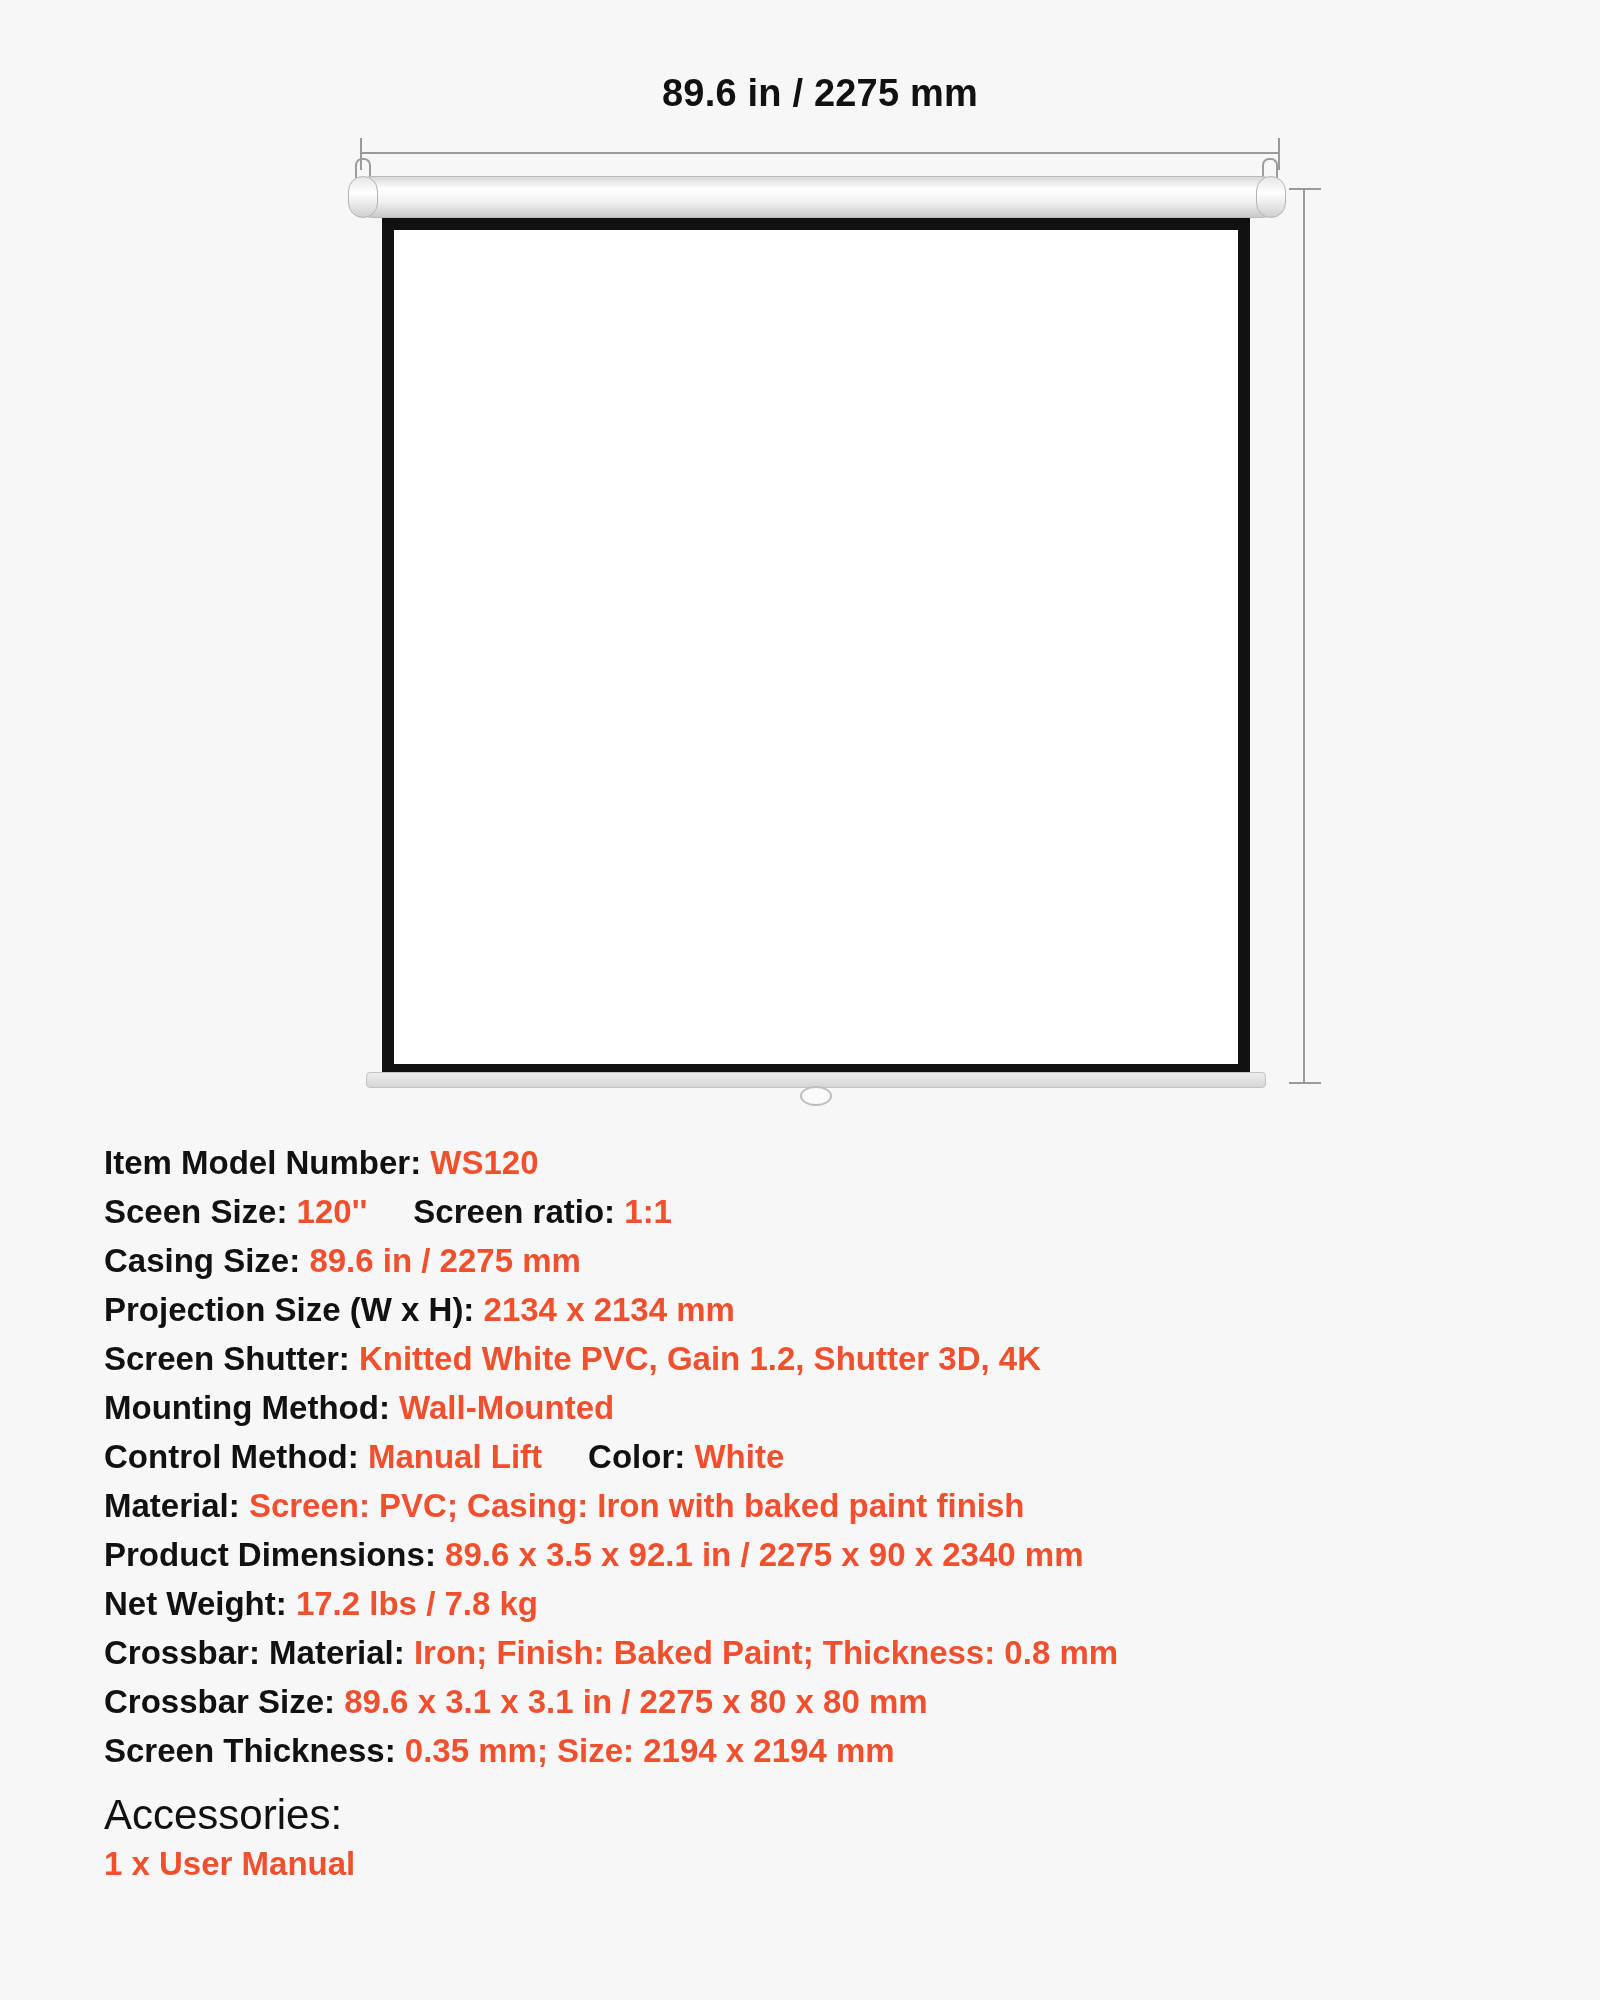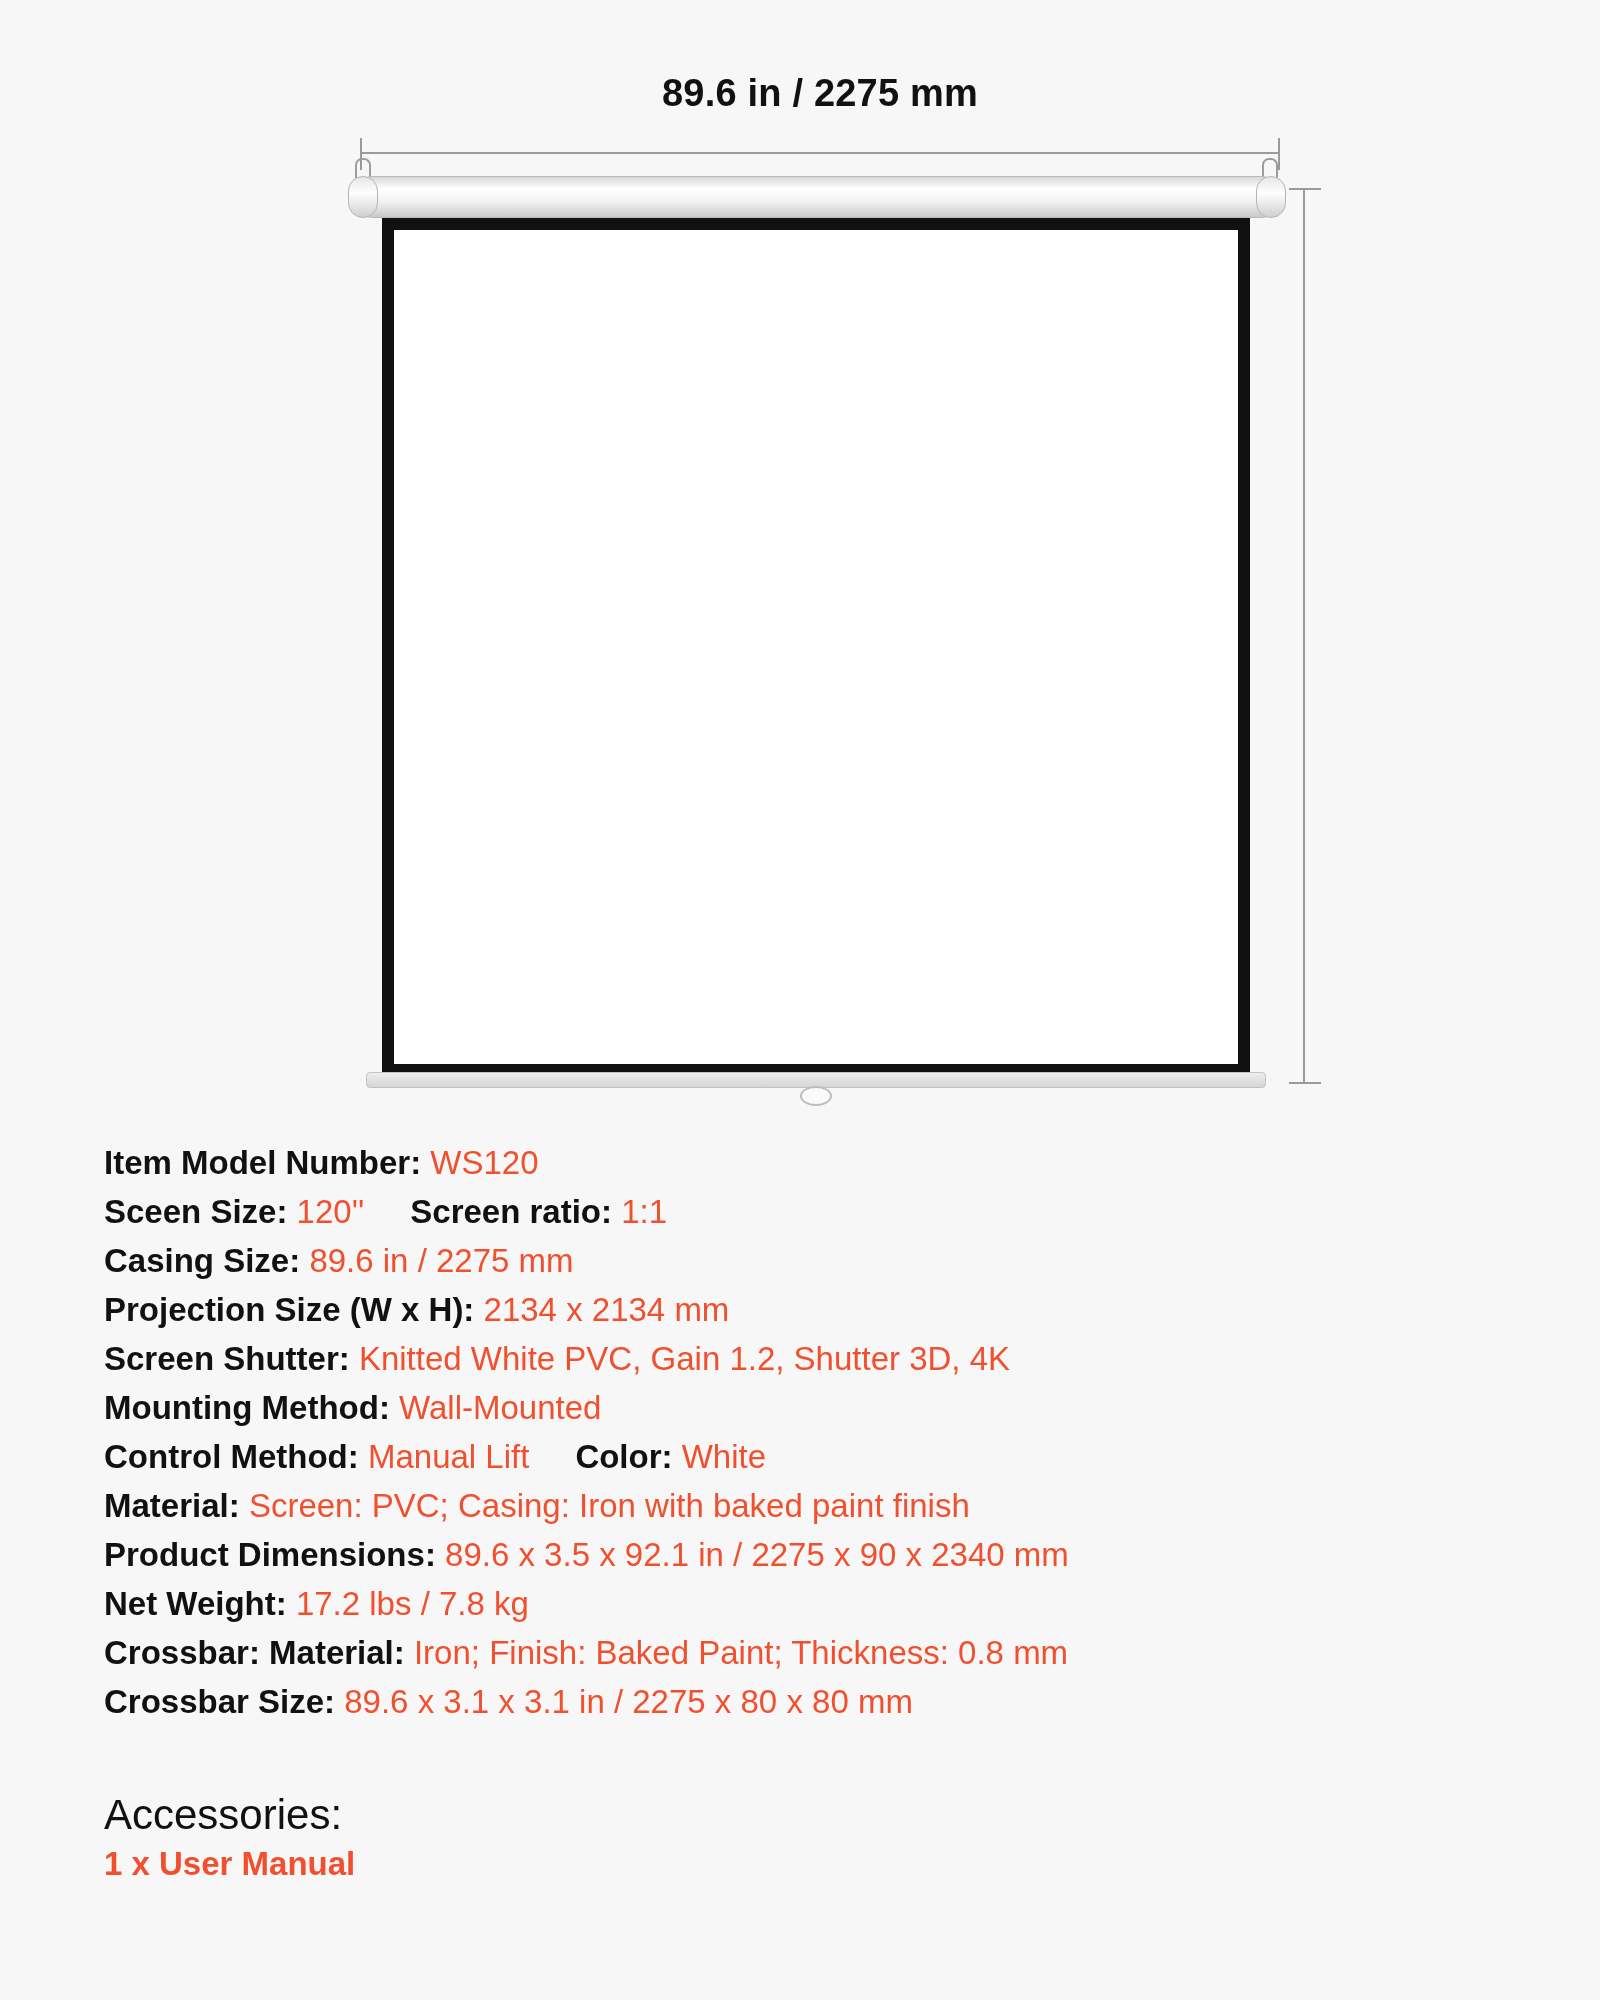--- a/index.html
+++ b/index.html
@@ -187,21 +187,21 @@
     top: 1138px;
     width: 1420px;
   }
   .spec-line {
     font-size: 33px;
     line-height: 49px;
     color: #111111;
     white-space: nowrap;
   }
   .spec-line .lbl { color: #111111; font-weight: bold; }
-  .spec-line .val { color: #f1502f; font-weight: normal; }
+  .spec-line .val { color: #f1502f; font-weight: bold; }
   .spec-line .gap { display: inline-block; width: 46px; }
 
   #accessories {
     position: absolute;
     left: 104px;
     top: 1790px;
     width: 1000px;
   }
   .acc-title {
     font-size: 42px;
@@ -264,18 +264,19 @@
   <div class="spec-line"><span class="lbl">Material: </span><span class="val">Screen: PVC; Casing: Iron with baked paint finish</span></div>
 
   <div class="spec-line"><span class="lbl">Product Dimensions: </span><span class="val">89.6 x 3.5 x 92.1 in / 2275 x 90 x 2340 mm</span></div>
 
   <div class="spec-line"><span class="lbl">Net Weight: </span><span class="val">17.2 lbs / 7.8 kg</span></div>
 
   <div class="spec-line"><span class="lbl">Crossbar: Material: </span><span class="val">Iron; Finish: Baked Paint; Thickness: 0.8 mm</span></div>
 
   <div class="spec-line"><span class="lbl">Crossbar Size: </span><span class="val">89.6 x 3.1 x 3.1 in / 2275 x 80 x 80 mm</span></div>
 
+  <div class="spec-line"><span class="lbl">Screen Thickness: </span><span class="val">0.35 mm; Size: 2194 x 2194 mm</span></div>
 </div>
 
 <div id="accessories">
   <div class="acc-title">Accessories:</div>
   <div class="acc-item">1 x User Manual</div>
 </div>
 
 </body></html>

